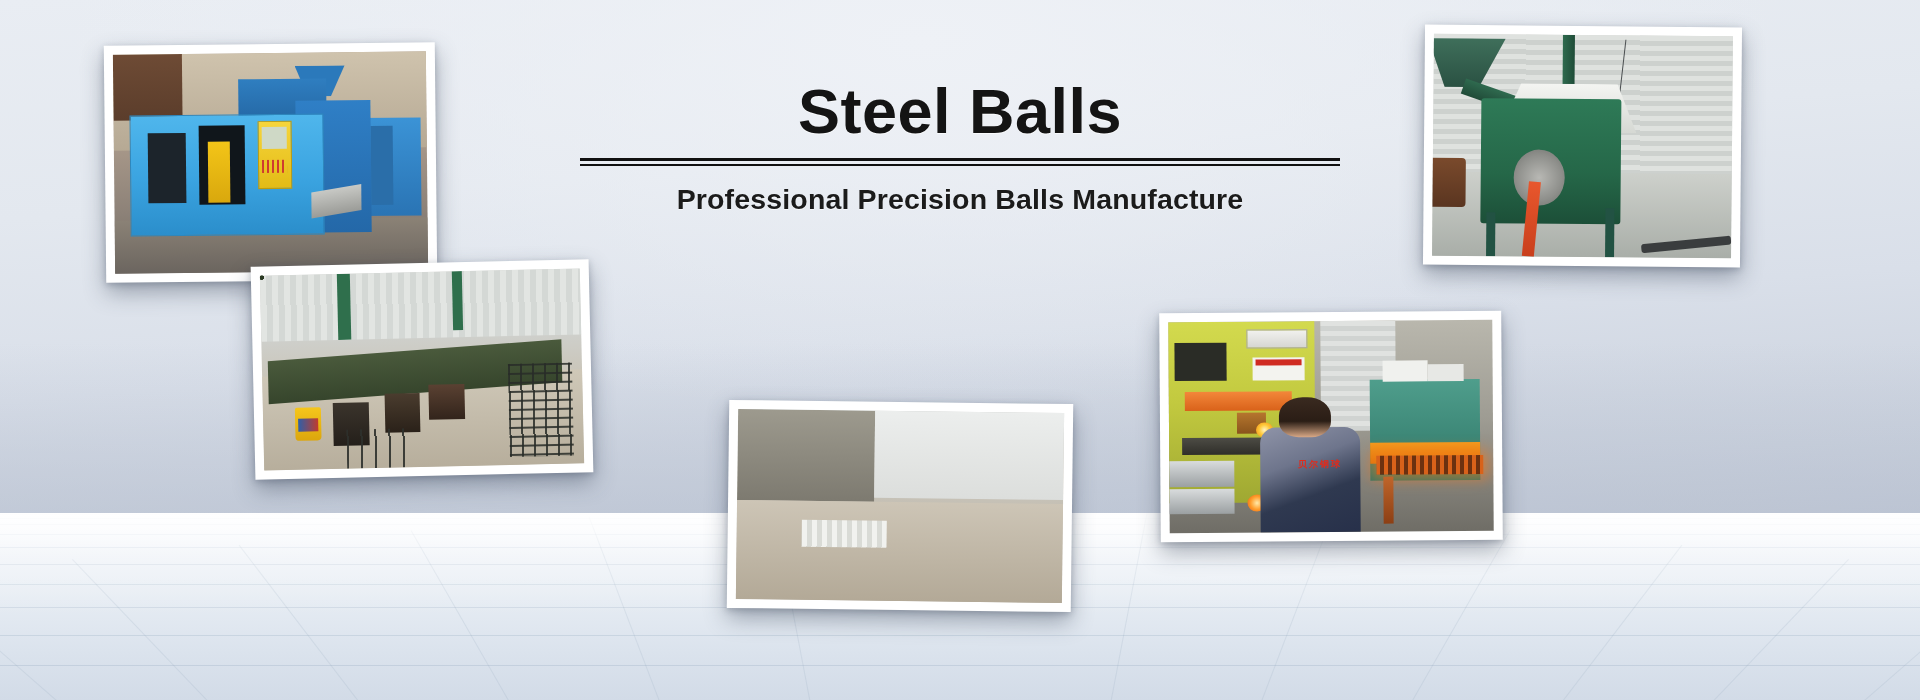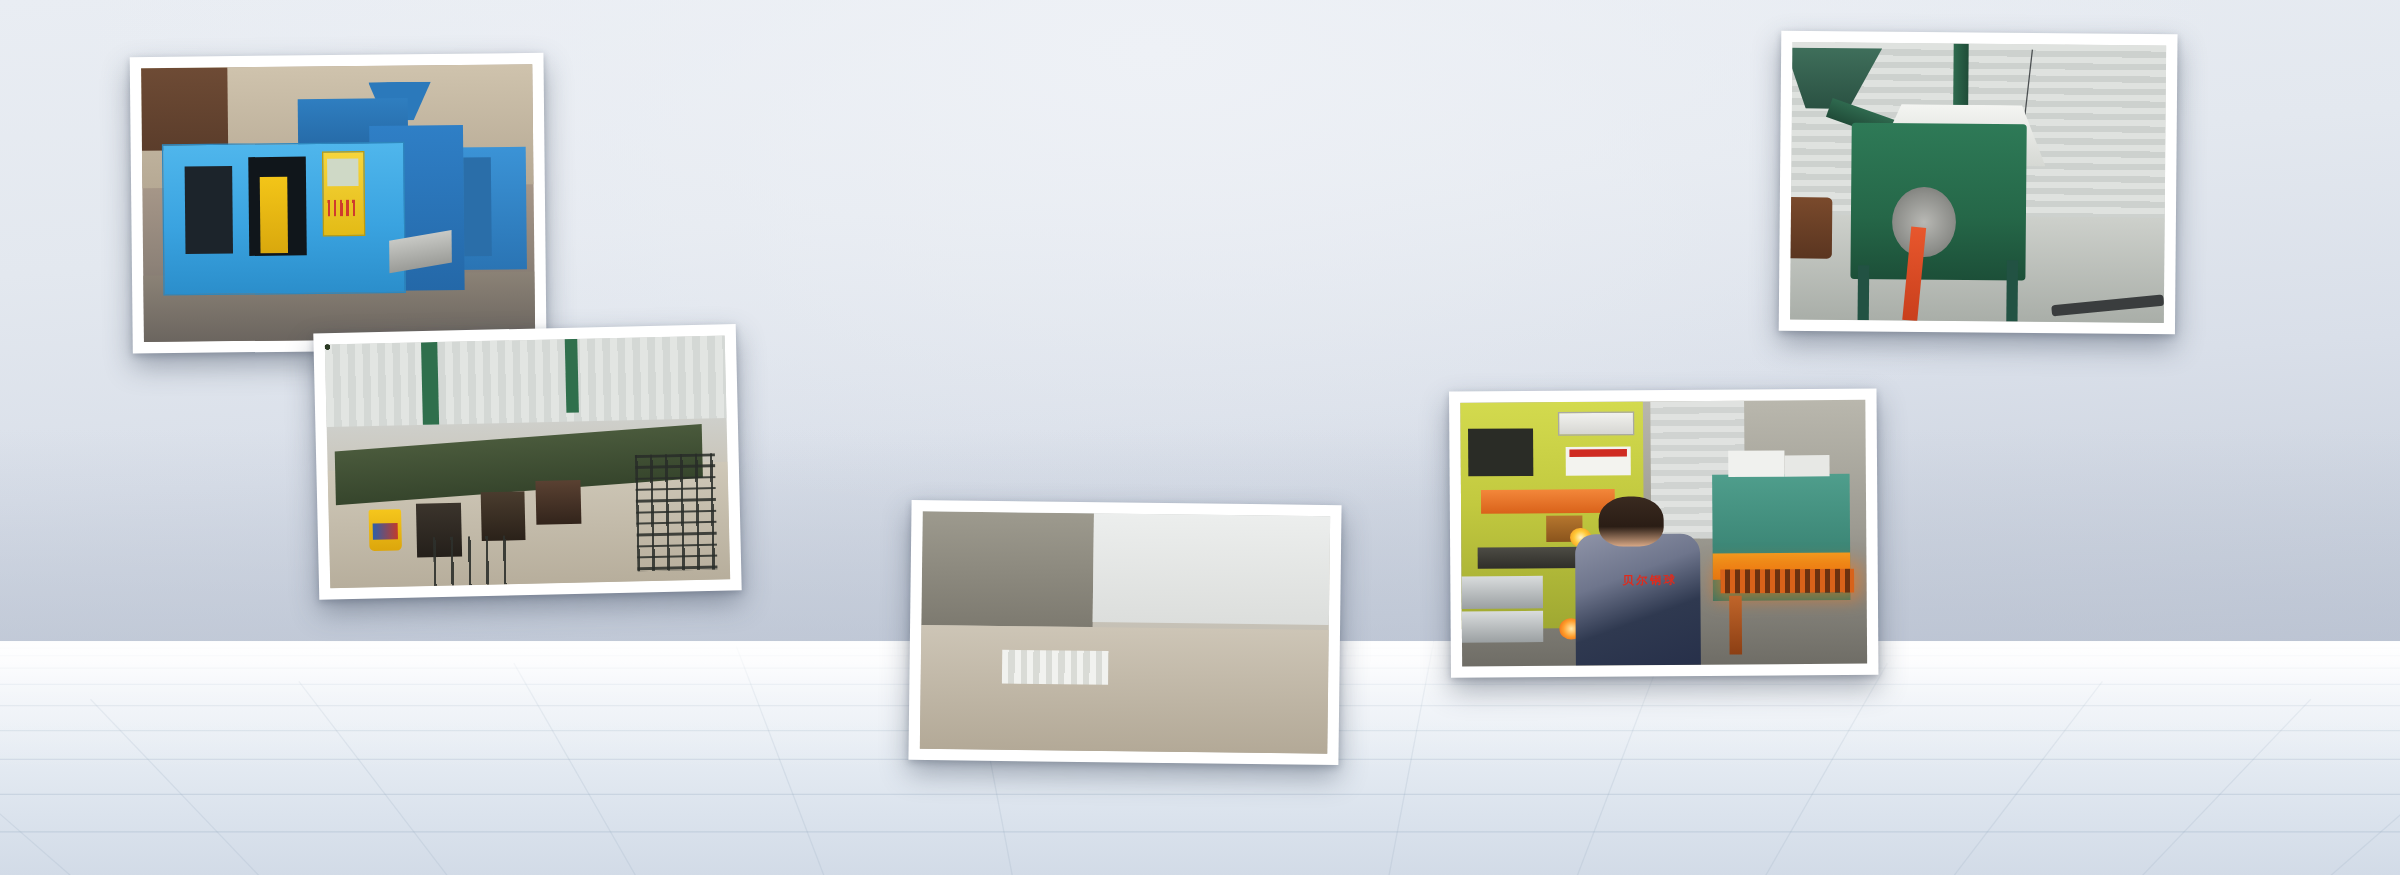--- a/index.html
+++ b/index.html
@@ -426,14 +426,22 @@
         <div class="m5-tray2"></div>
       <div class="m5-glow1"></div>
         <div class="m5-glow2"></div>
       <div class="m5-body"></div>
         <div class="m5-head"></div>
       <div class="m5-cn">贝尔钢球</div>
     </div>
     <span class="sr">Worker operating forging press with induction heating coil</span>
   </div>
 
+  <div class="title-block">
+    <div class="title-main">Steel Balls</div>
+    <div class="title-rule">
+      <div class="r1"></div>
+      <div class="r2"></div>
+    </div>
+    <div class="title-sub">Professional Precision Balls Manufacture</div>
+  </div>
 
 </div>
 
 </body></html>

